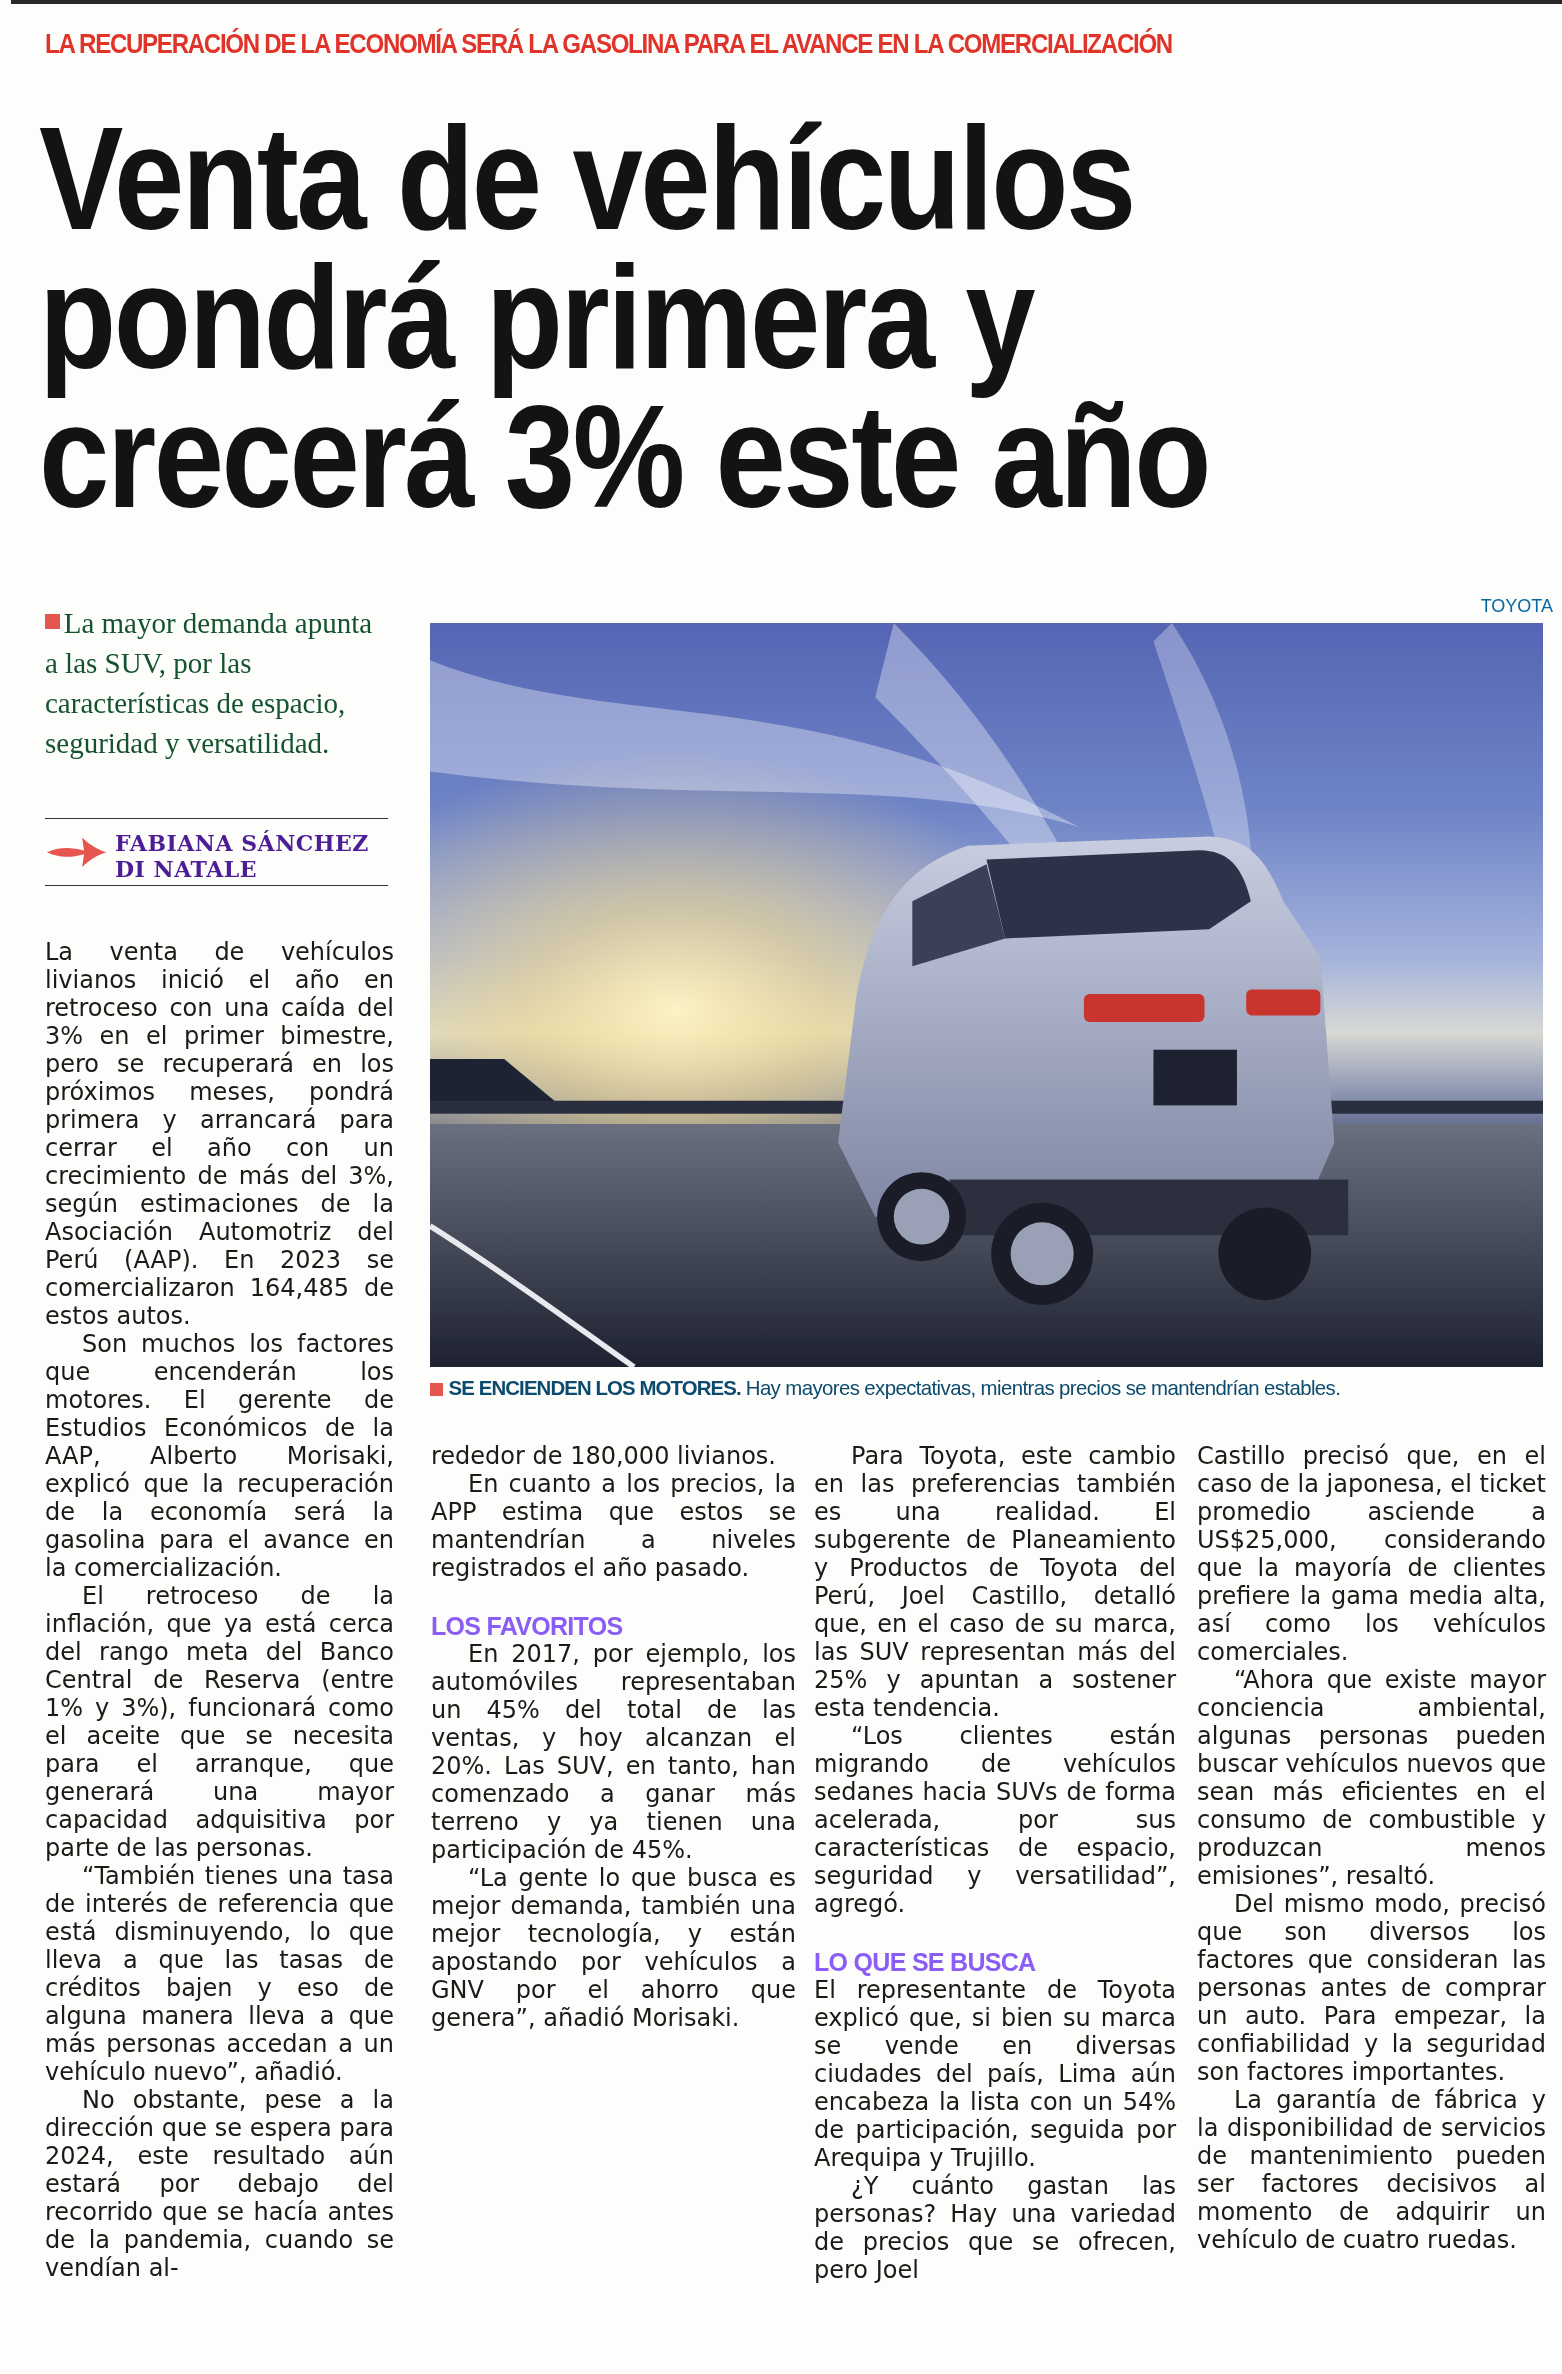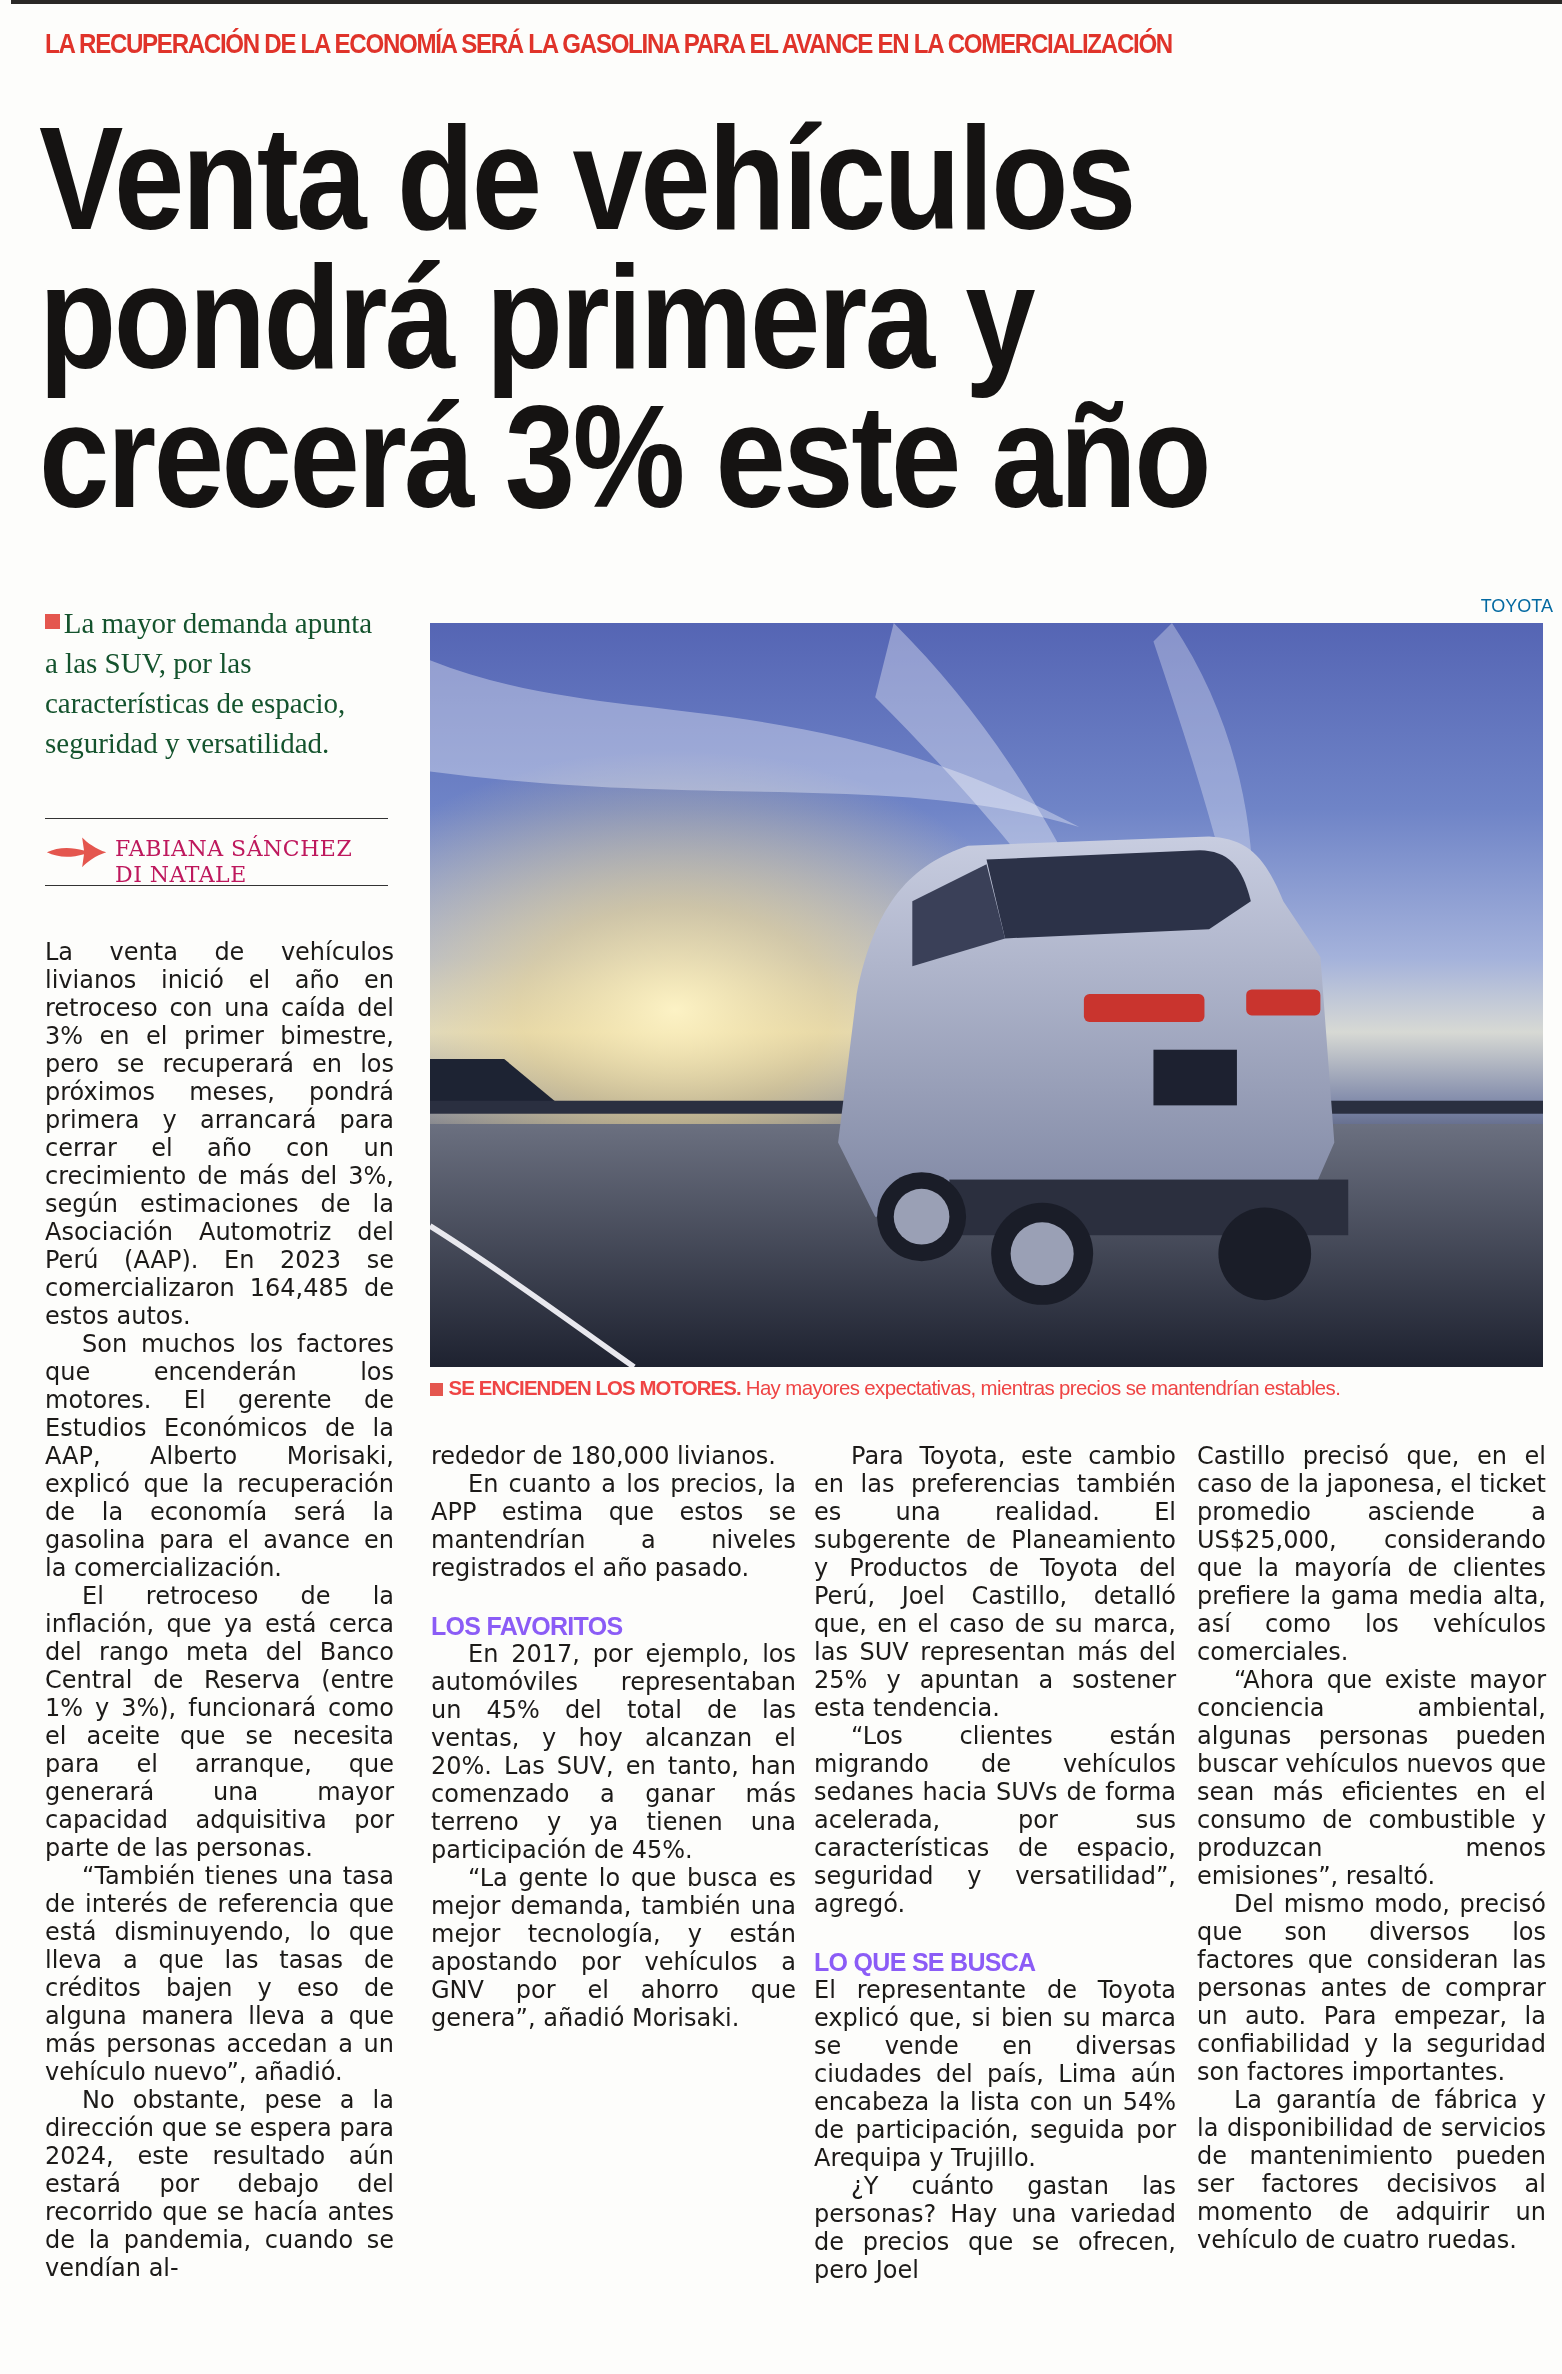--- a/index.html
+++ b/index.html
@@ -26,23 +26,23 @@
     font-family: Liberation Serif, serif; font-size: 29px; line-height: 40px; color: #14532d;
   }
   .deck .sq { display: inline-block; width: 15px; height: 15px; background: #e4564e; margin-right: 3.7px; vertical-align: 3.7px; }
 
   .byline-box {
     position: absolute; left: 45px; top: 818px; width: 343px; height: 68px;
     border-top: 1.4px solid #333; border-bottom: 1.4px solid #333;
   }
   .byline-arrow { position: absolute; left: 0; top: 11px; width: 65px; height: 41px; }
   .byline-name {
-    position: absolute; left: 70px; top: 17px;
-    font-family: "DejaVu Serif", serif; font-weight: normal; font-size: 22px; line-height: 26px;
-    letter-spacing: 0.5px; color: #be185d;
+    position: absolute; left: 70px; top: 11px;
+    font-family: "DejaVu Serif", serif; font-weight: bold; font-size: 22px; line-height: 26px;
+    letter-spacing: 0.5px; color: #4c1d95;
   }
 
   .col {
     position: absolute; font-family: "DejaVu Sans", sans-serif; font-size: 24px;
     line-height: 28px; color: #1c1a18; text-align: justify; hyphens: manual;
   }
   .col p { margin: 0; }
   .col p.ind { text-indent: 37px; }
   .col h3 {
     font-family: "Liberation Sans", sans-serif; font-weight: bold; font-size: 25px;
@@ -58,21 +58,21 @@
     font-family: "Liberation Sans", sans-serif; font-size: 18px; color: #0369a1;
   }
   .photo {
     position: absolute; left: 430px; top: 623px; width: 1113px; height: 744px; overflow: hidden;
     background: linear-gradient(180deg, #5565b4 0%, #6f84c7 25%, #a4b2db 45%, #d7d9d4 55%, #7c86a8 65%, #3f4660 72%, #2a2e3e 100%);
   }
   .photo svg { position: absolute; left: 0; top: 0; }
 
   .caption {
     position: absolute; left: 430px; top: 1377px; width: 1122px; white-space: nowrap;
-    font-family: "Liberation Sans", sans-serif; font-size: 20.4px; font-weight: bold; color: #ef4444;
+    font-family: "Liberation Sans", sans-serif; font-size: 20.4px; font-weight: bold; color: #0c4a6e;
     letter-spacing: -0.6px;
   }
   .caption .sq { display: inline-block; width: 13px; height: 13px; background: #e4564e; margin-right: 5.6px; vertical-align: -0.9px; }
   .caption .lead { font-weight: bold; letter-spacing: -0.9px; }
   .caption .rest { font-weight: normal; }
 </style>
 </head>
 <body>
 
 <div class="top-rule"></div>

